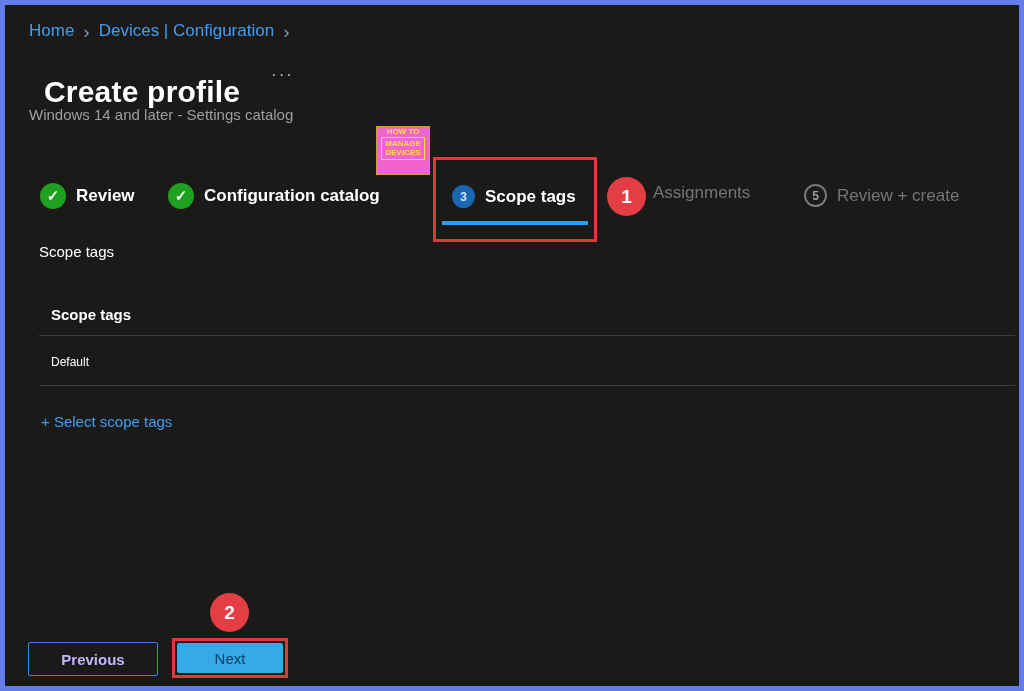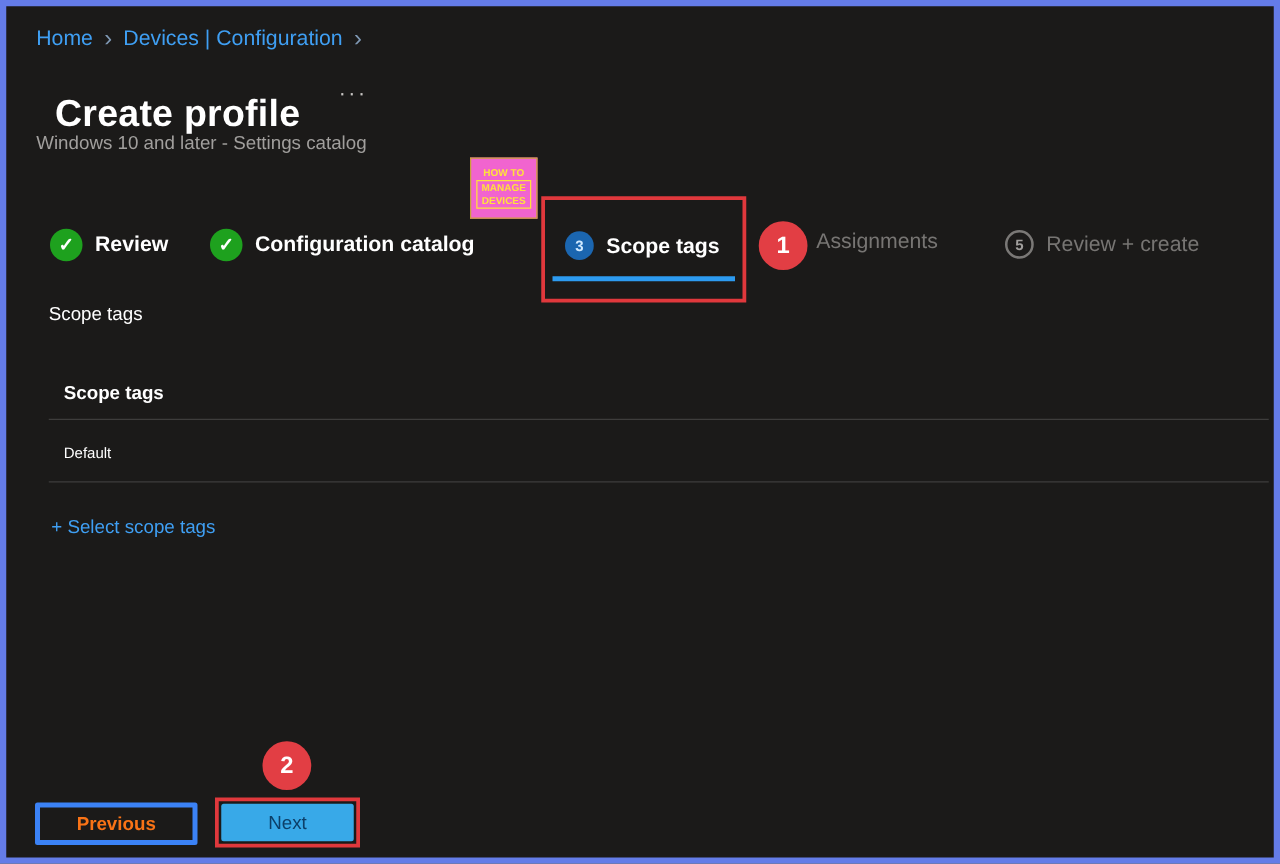--- a/index.html
+++ b/index.html
@@ -12,21 +12,21 @@
   .breadcrumb { position:absolute; left:24px; top:16px; font-size:17px; display:flex; align-items:center; gap:9px; }
   .crumb { color:#3f9ff3; text-decoration:none; cursor:pointer; }
   .sep { color:#7f98b3; font-size:19px; line-height:1; }
   
   .title { position:absolute; left:23px; top:54px; margin:16px; font-size:30px; font-weight:700; color:#ffffff; letter-spacing:0.2px; }
   .more { position:absolute; left:266px; top:60px; color:#c8c6c4; font-size:17px; letter-spacing:2px; cursor:pointer; }
   .subtitle { position:absolute; left:24px; top:101px; font-size:15px; color:#a19f9d; }
   
   .sticker { position:absolute; left:371px; top:121px; width:54px; height:49px; background:#f164cf;
     border:1px solid #caa03a; box-sizing:border-box; display:flex; flex-direction:column; align-items:center;
-    justify-content:center; gap:1px; color:#ffe13c; font-weight:700; font-size:8px; line-height:1.15; text-align:center; }
+    gap:1px; color:#ffe13c; font-weight:700; font-size:8px; line-height:1.15; text-align:center; }
   .sticker-box { border:1px solid #ffe13c; padding:1px 3px; }
   
   .step { position:absolute; display:flex; align-items:center; gap:10px; cursor:pointer; }
   .circle { border-radius:50%; display:inline-flex; align-items:center; justify-content:center; box-sizing:border-box; flex:0 0 auto; }
   .circle.done { width:26px; height:26px; background:#1ea11e; color:#ffffff; font-size:15px; font-weight:700; }
   .circle.num { width:23px; height:23px; background:#1b66b0; color:#cfe9ff; font-size:12px; font-weight:700; }
   .circle.ghost { width:23px; height:23px; border:2px solid #7a7876; color:#a19f9d; font-size:12px; font-weight:700; background:transparent; }
   .step-label { color:#ffffff; font-size:17px; font-weight:600; white-space:nowrap; }
   .step-label.active { font-size:17px; font-weight:700; }
   .step-label.disabled { color:#777573; font-weight:400; }
@@ -46,39 +46,39 @@
   
   .section-label { position:absolute; left:34px; top:238px; font-size:15px; color:#ffffff; }
   .table-header { position:absolute; left:46px; top:301px; font-size:15px; font-weight:700; color:#ffffff; }
   .hr { position:absolute; left:34px; width:976px; height:1px; background:#3e3d3c; }
   .hr1 { top:330px; }
   .hr2 { top:380px; }
   .table-row { position:absolute; left:46px; top:350px; font-size:12px; color:#ffffff; }
   .select-link { position:absolute; left:36px; top:408px; font-size:15px; color:#3f9ff3; text-decoration:none; cursor:pointer; }
   
   .btn { position:absolute; font-family:"Liberation Sans", sans-serif; border-radius:2px; cursor:pointer; }
-  .prev { left:23px; top:637px; width:130px; height:34px; background:transparent; border:4px solid #3b82f6; color:#f97316; font-size:15px; font-weight:600; }
+  .prev { left:23px; top:637px; width:130px; height:34px; background:transparent; border:1px solid #3b82f6; color:#c4b5fd; font-size:15px; font-weight:600; }
   .next-wrap { position:absolute; left:167px; top:633px; border:3px solid #e0383c; padding:2px; }
   .next { position:static; display:block; width:106px; height:30px; background:#38a9e8; border:none; color:#0c3f68; font-size:15px; font-weight:400; border-radius:2px; }
 </style>
 </head>
 <body>
 
 <div class="page">
 
   <nav class="breadcrumb">
     <a class="crumb">Home</a>
     <span class="sep">›</span>
     <a class="crumb">Devices | Configuration</a>
     <span class="sep">›</span>
   </nav>
 
   <h1 class="title">Create profile</h1>
   <div class="more">···</div>
-  <div class="subtitle">Windows 10 and later - Settings catalog</div>
+  <div class="subtitle">Windows 14 and later - Settings catalog</div>
 
   <div class="sticker">
     <div>HOW TO</div>
     <div class="sticker-box">
       <div>MANAGE</div>
       <div>DEVICES</div>
     </div>
   </div>
 
   <div class="step step-basics">

